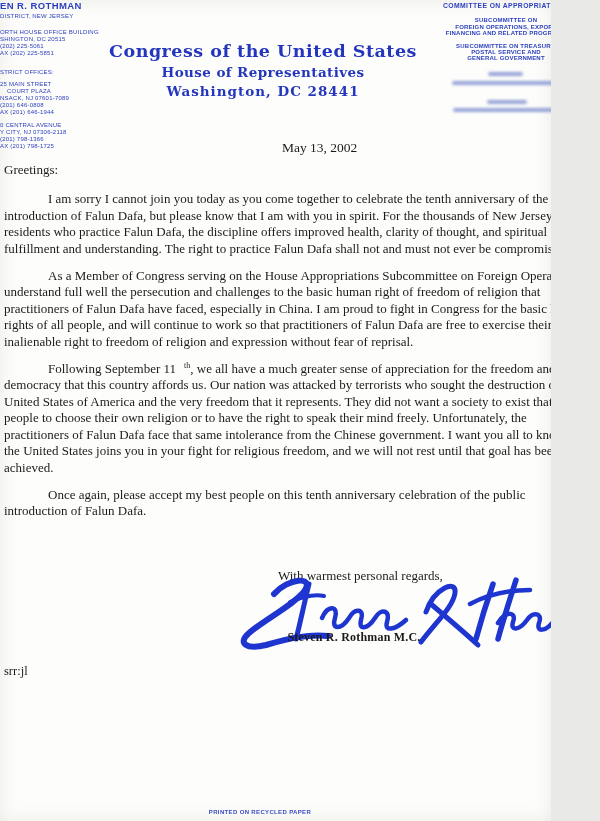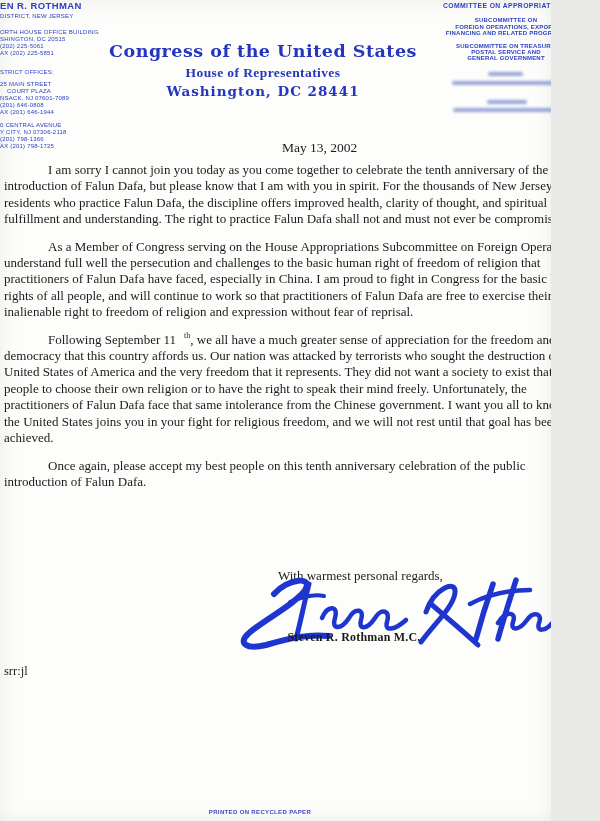--- a/index.html
+++ b/index.html
@@ -42,21 +42,21 @@
     position:absolute;background:#8494d2;border-radius:2px;
     filter:blur(1.4px);opacity:.85;
   }
   
   .masthead{
     position:absolute;left:108px;top:40px;width:310px;
     text-align:center;color:#2436bd;
     font-family:"DejaVu Serif", serif;font-weight:bold;
   }
   .mast-1{font-size:17.5px;line-height:23px;letter-spacing:.5px;}
-  .mast-2{font-size:13.5px;line-height:19px;letter-spacing:.4px;font-family:Liberation Serif, serif;}
+  .mast-2{font-size:13.5px;line-height:19px;letter-spacing:.4px;}
   .mast-3{font-size:13.5px;line-height:19px;letter-spacing:1px;}
   
   .date-line{position:absolute;left:282px;top:140px;font-size:13.5px;color:#1b1b1b;}
   .body-block{
     position:absolute;left:4px;top:162px;width:586px;
     font-size:13px;line-height:16.4px;color:#1b1b1b;
   }
   .salutation{margin:0 0 13px 0;}
   .body-block p{margin:0 0 11px 0;text-indent:44px;}
   .body-block p.last{margin-bottom:0;}
@@ -127,20 +127,21 @@
 
   <div class="masthead">
     <div class="mast-1">Congress of the United States</div>
     <div class="mast-2">House of Representatives</div>
     <div class="mast-3">Washington, DC 28441</div>
   </div>
 
   <div class="date-line">May 13, 2002</div>
 
   <div class="body-block">
+    <div class="salutation">Greetings:</div>
     <p>I am sorry I cannot join you today as you come together to celebrate the tenth anniversary of the public introduction of Falun Dafa, but please know that I am with you in spirit.  For the thousands of New Jersey residents who practice Falun Dafa, the discipline offers improved health, clarity of thought, and spiritual fulfillment and understanding.  The right to practice Falun Dafa shall not and must not ever be compromised.</p>
     <p>As a Member of Congress serving on the House Appropriations Subcommittee on Foreign Operations, I understand full well the persecution and challenges to the basic human right of freedom of religion that practitioners of Falun Dafa have faced, especially in China.  I am proud to fight in Congress for the basic human rights of all people, and will continue to work so that practitioners of Falun Dafa are free to exercise their inalienable right to freedom of religion and expression without fear of reprisal.</p>
     <p><span>Following September 11</span><sup>th</sup><span>, we all have a much greater sense of appreciation for the freedom and democracy that this country affords us.  Our nation was attacked by terrorists who sought the destruction of the United States of America and the very freedom that it represents.  They did not want a society to exist that allows people to choose their own religion or to have the right to speak their mind freely.  Unfortunately, the practitioners of Falun Dafa face that same intolerance from the Chinese government.  I want you all to know that the United States joins you in your fight for religious freedom, and we will not rest until that goal has been achieved.</span></p>
     <p class="last">Once again, please accept my best people on this tenth anniversary celebration of the public introduction of Falun Dafa.</p>
   </div>
 
   <div class="closing-line">With warmest personal regards,</div>
 
   <svg class="signature-svg" viewBox="0 0 365 78" fill="none" stroke="#1f35cf" stroke-linecap="round" stroke-linejoin="round">
     <path stroke-width="6" d="M 44,18 C 58,2 84,0 75,14 C 66,28 30,46 18,58 C 8,67 16,74 36,69 C 60,62 78,58 98,60"></path>

